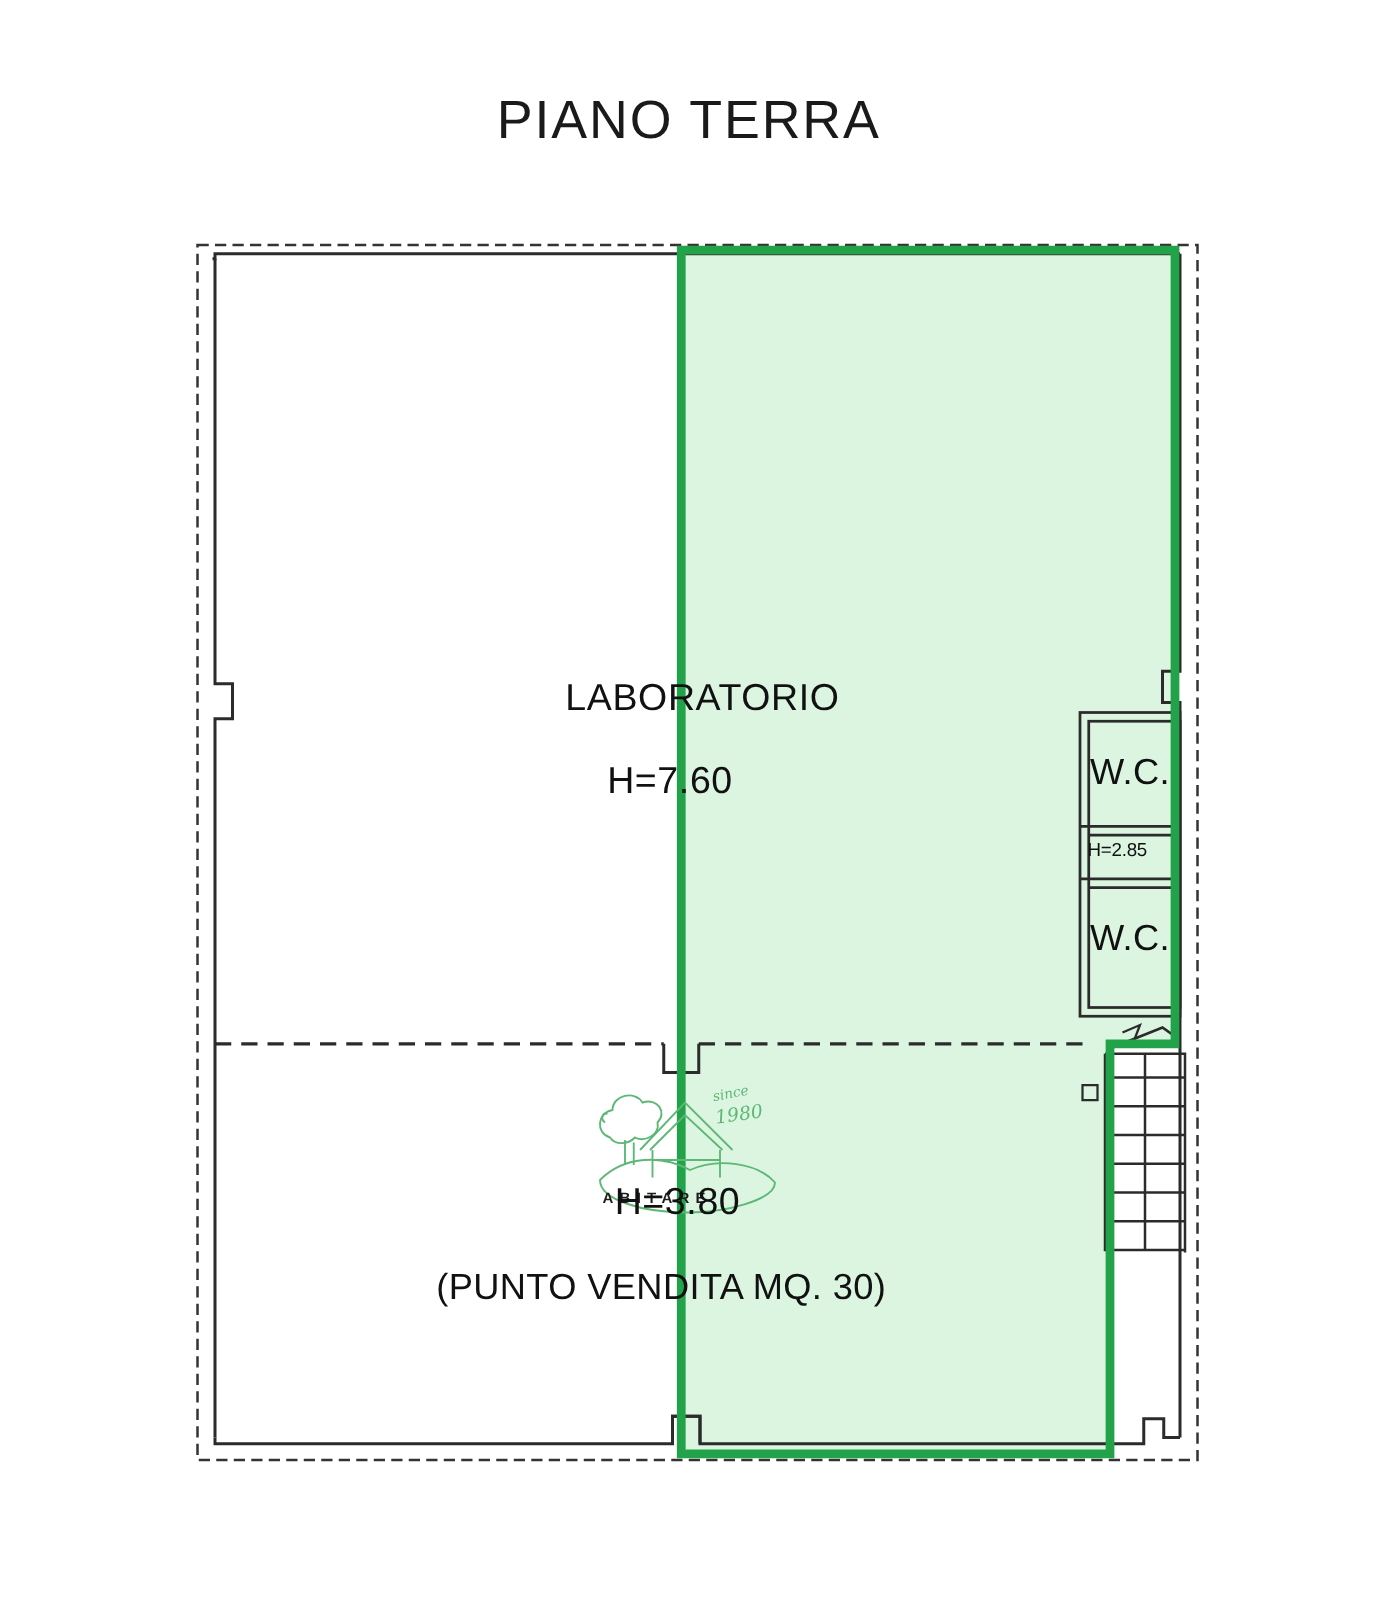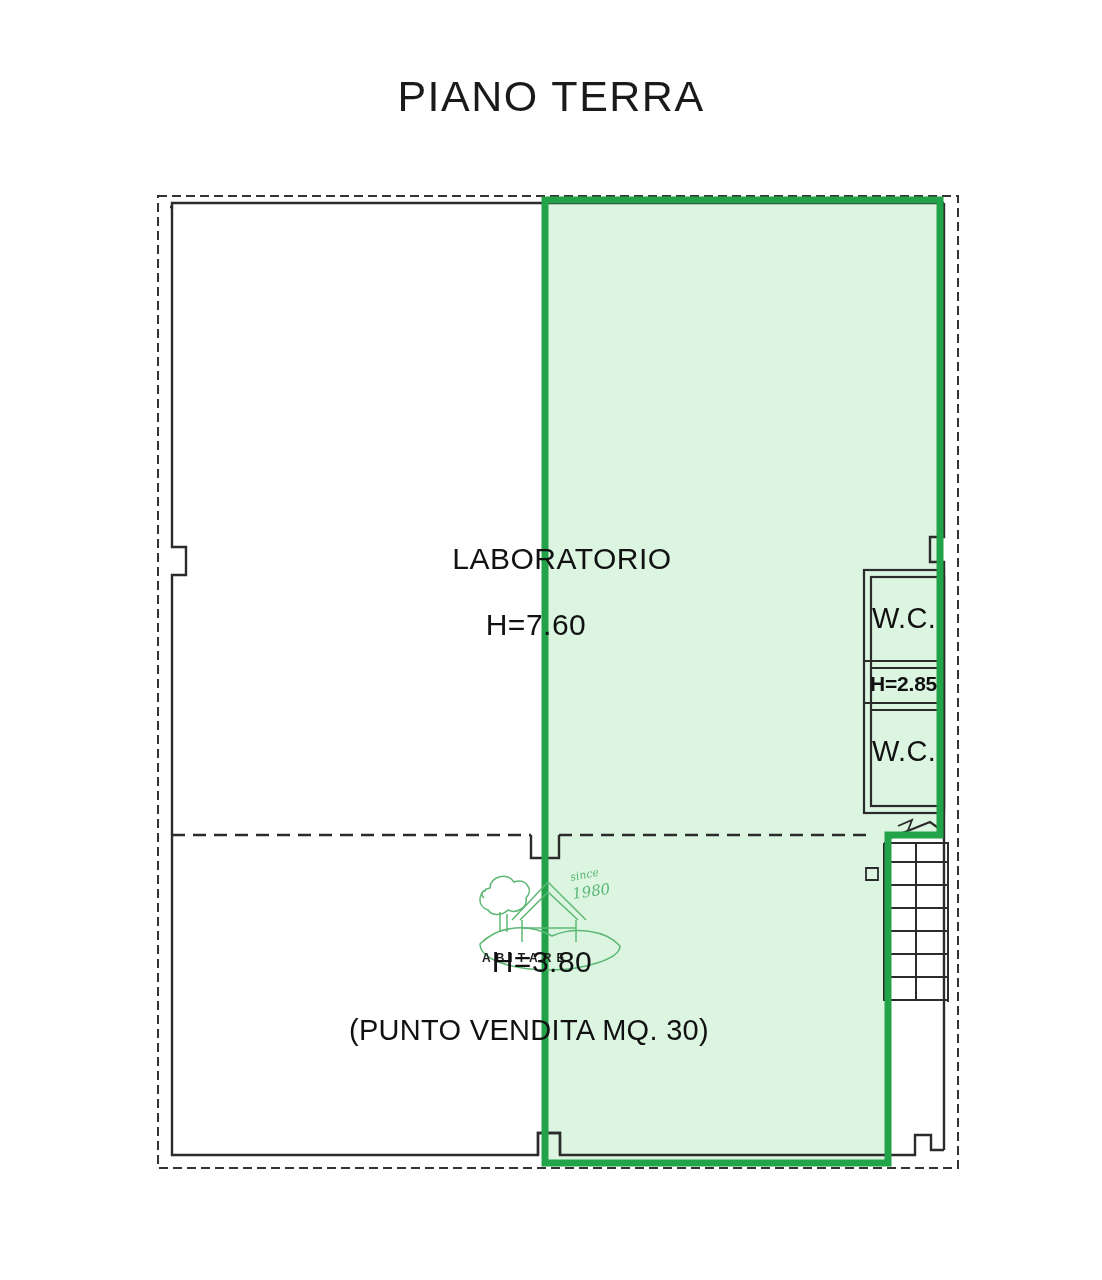--- a/index.html
+++ b/index.html
@@ -74,22 +74,22 @@
     font-size: 29px;
     letter-spacing: 0.3px;
   }
   #label-wc-2 {
     left: 872px; top: 735px;
     font-size: 29px;
     letter-spacing: 0.3px;
   }
   #label-wc-height {
     left: 870px; top: 672px;
-    font-size: 21px;
-    font-weight: bold;
+    font-size: 15px;
+    font-weight: normal;
     letter-spacing: -0.2px;
   }
   .svg-layer {
     position: absolute;
     left: 0; top: 0;
   }
   #watermark {
     position: absolute;
     left: 470px;
     top: 862px;

